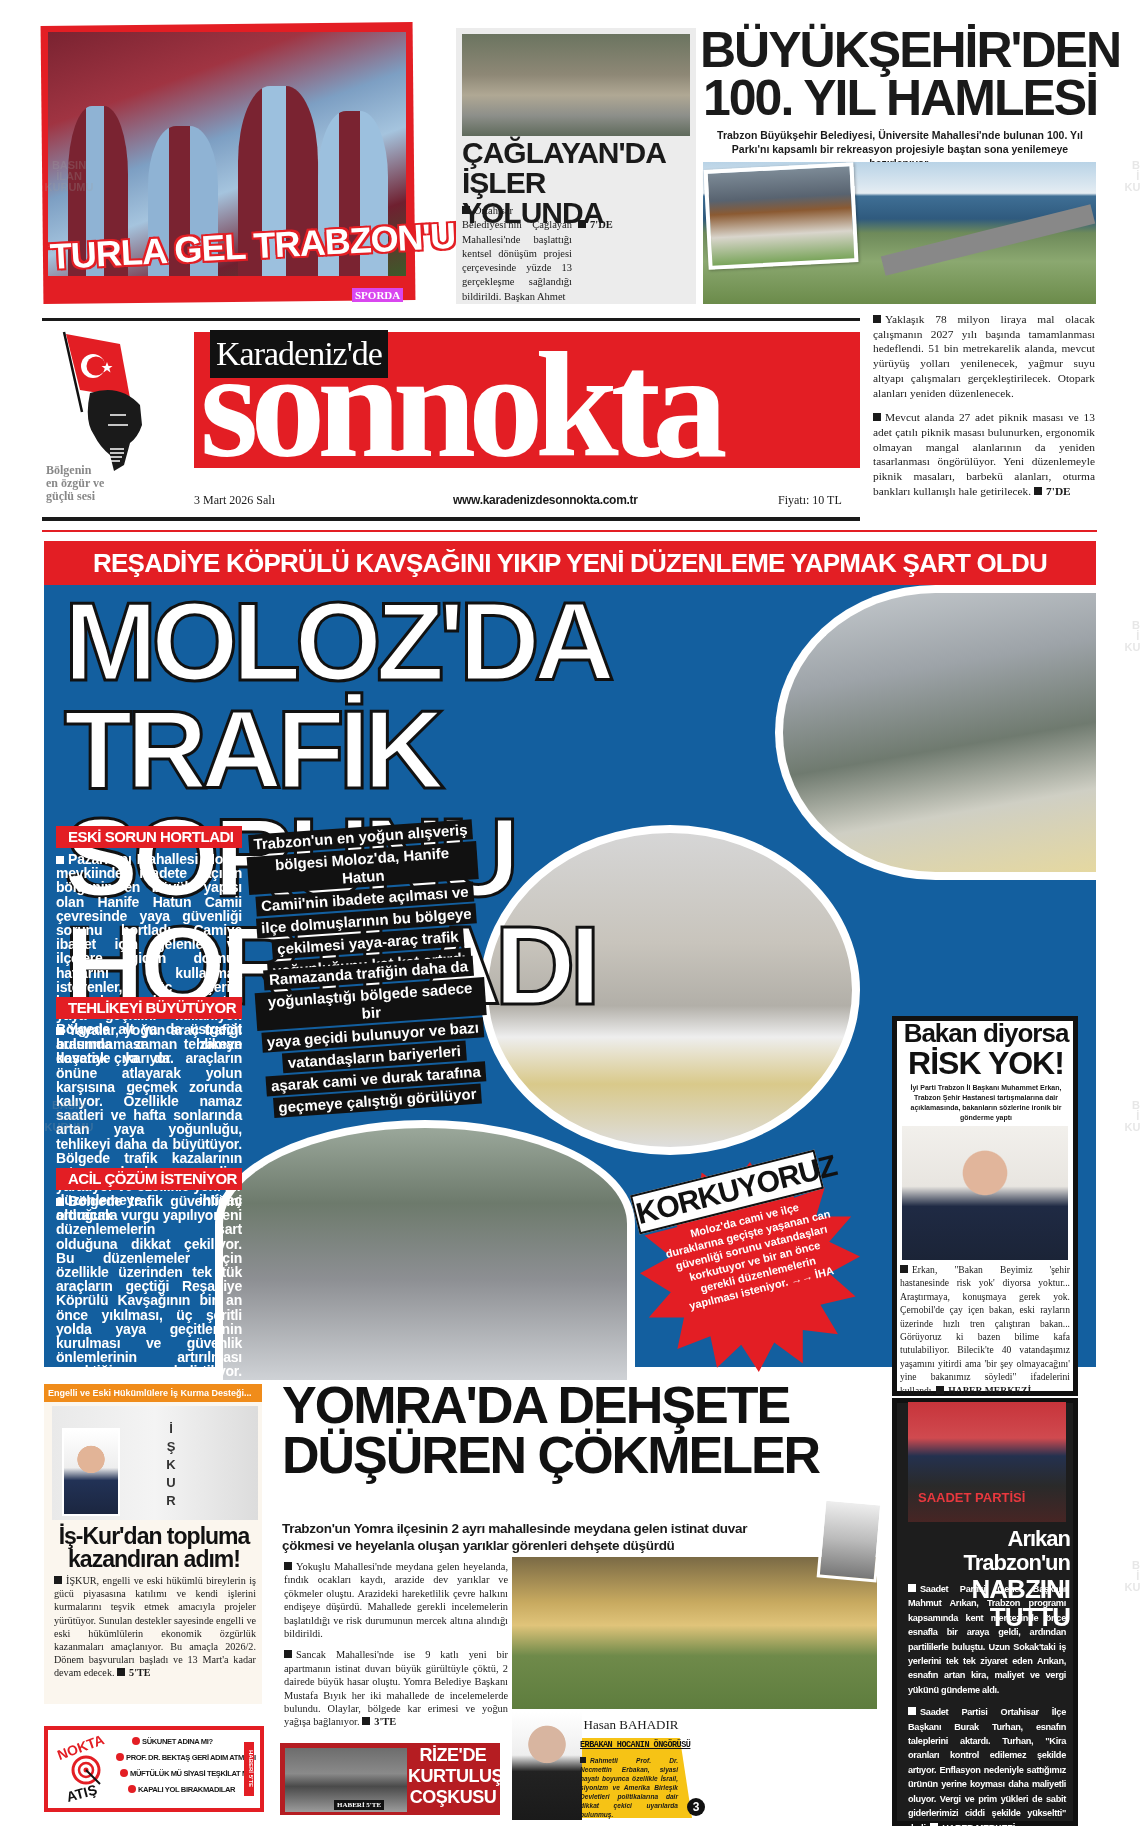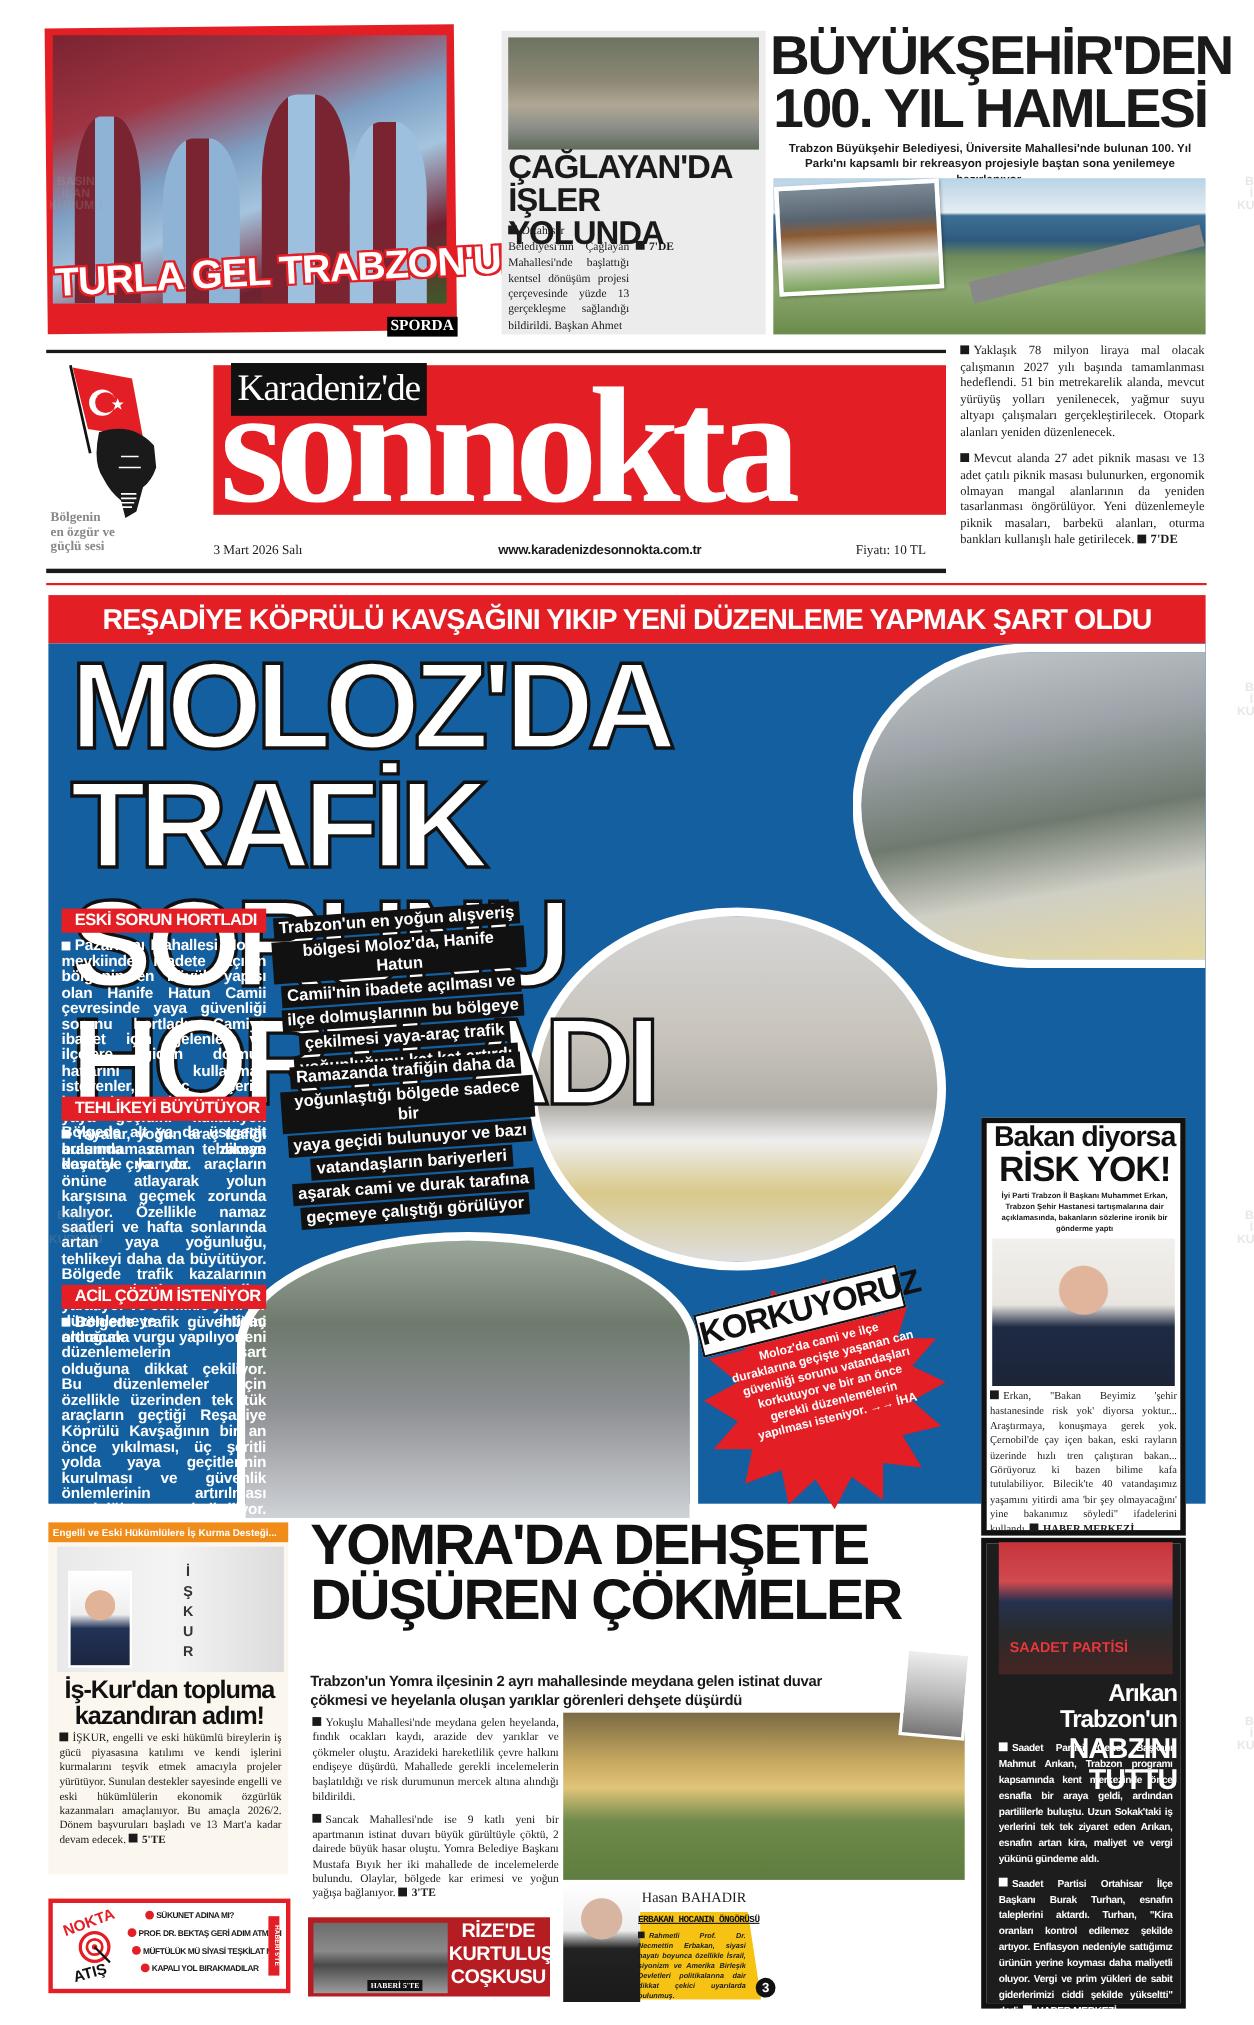--- a/index.html
+++ b/index.html
@@ -8,21 +8,21 @@
   .photo { overflow: hidden; }
   .bodytxt { font-family: "Liberation Serif", serif; font-size: 10.5px; line-height: 14.3px; text-align: justify; }
   .sq { display: inline-block; width: 8px; height: 8px; background: #1a1a1a; margin-right: 4px; vertical-align: 0px; }
   .sqw { display: inline-block; width: 8px; height: 8px; background: #ffffff; margin-right: 4px; vertical-align: 0px; }
 
   
   #sport-box { left: 42px; top: 24px; width: 372px; height: 278px; background: #e31e24; transform: rotate(-0.6deg); }
   #sport-photo { left: 48px; top: 32px; width: 358px; height: 244px; background: linear-gradient(160deg, #7a2331 0%, #a03442 25%, #7d9fc3 45%, #a5c4de 60%, #6f2030 80%, #3d5a2a 100%); }
   #sport-photo .player { position: absolute; bottom: 0; border-radius: 40% 40% 0 0; }
   #sport-headline { left: 50px; top: 236px; width: 360px; font-family: "Liberation Sans", sans-serif; font-weight: bold; font-size: 36px; color: #ffffff; letter-spacing: -1px; transform: rotate(-3deg); text-shadow: 2px 2px 0 #e31e24, -2px -2px 0 #e31e24, 2px -2px 0 #e31e24, -2px 2px 0 #e31e24; white-space: nowrap; transform-origin: left; }
-  #sporda { left: 352px; top: 288px; background: #000000; color: #fff; font-family: "Liberation Serif", serif; font-weight: bold; font-size: 14px; padding: 1px 3px; }
+  #sporda { left: 352px; top: 288px; background: #d946ef; color: #fff; font-family: "Liberation Serif", serif; font-weight: bold; font-size: 11px; padding: 1px 3px; }
 
   
   #caglayan { left: 456px; top: 28px; width: 240px; height: 276px; background: #ececec; }
   #caglayan-photo { left: 6px; top: 6px; width: 228px; height: 102px; background: linear-gradient(180deg, #6b7460 0%, #8e8876 40%, #b0a894 60%, #8d8f8a 80%, #5f6a5b 100%); }
   #caglayan-title { left: 6px; top: 110px; width: 230px; font-weight: bold; font-size: 30px; line-height: 30px; color: #1a1a1a; letter-spacing: -1px; }
   #caglayan-col1 { left: 6px; top: 176px; width: 110px; }
   #caglayan-col2 { left: 122px; top: 176px; width: 112px; }
 
   
   #bs-title { left: 700px; top: 26px; width: 400px; text-align: center; font-weight: bold; font-size: 50px; line-height: 48px; letter-spacing: -2px; color: #1a1a1a; }

